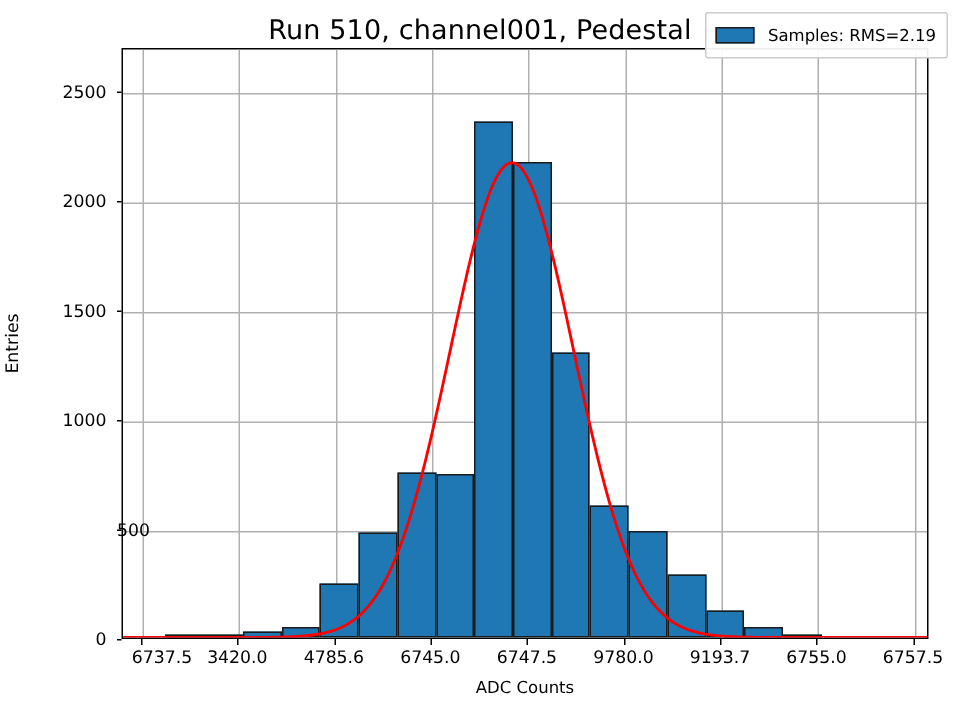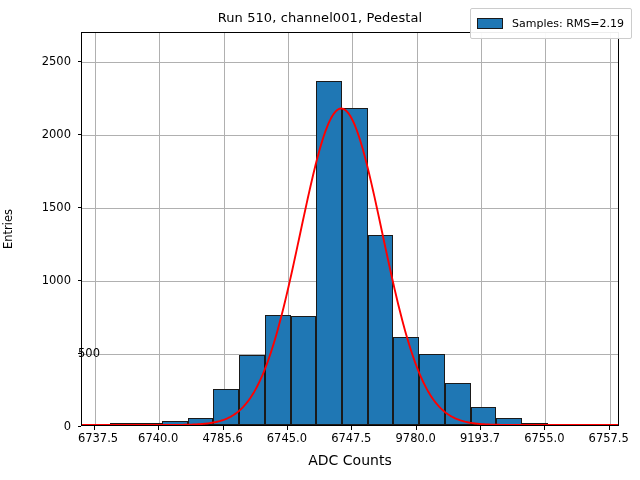--- a/index.html
+++ b/index.html
@@ -21,21 +21,21 @@
     height: 480px;
     background: #ffffff;
   }
   
   #chart-title {
     position: absolute;
     left: 0;
     top: 10px;
     width: 640px;
     text-align: center;
-    font-size: 13px;
+    font-size: 18px;
     color: #000000;
     letter-spacing: 0.1px;
   }
   
   #plot-area {
     position: absolute;
     left: 81px;
     top: 32px;
     width: 538px;
     height: 394px;
@@ -101,21 +101,21 @@
     transform: translateY(-50%);
     white-space: nowrap;
   }
   
   #xlabel {
     position: absolute;
     left: 81px;
     width: 538px;
     top: 452px;
     text-align: center;
-    font-size: 14px;
+    font-size: 11px;
     color: #000000;
   }
   #ylabel {
     position: absolute;
     left: 8px;
     top: 229px;
     font-size: 11.5px;
     color: #000000;
     transform: translate(-50%, -50%) rotate(-90deg);
     transform-origin: center center;
@@ -209,23 +209,23 @@
         <div class="bar" style="left: 414.44px; width: 25.74px; height: 7.3px;"></div>
         <div class="bar" style="left: 440.18px; width: 25.74px; height: 1.5px;"></div>
       </div>
     <svg id="fit-svg" viewBox="0 0 538 394" preserveAspectRatio="none">
       <path id="fit-path" fill="none" stroke="#ff0000" stroke-width="1.9" stroke-linejoin="round" stroke-linecap="round" d="M0.00,394.00L1.28,394.00L2.56,394.00L3.84,394.00L5.12,394.00L6.40,394.00L7.69,394.00L8.97,394.00L10.25,394.00L11.53,394.00L12.81,394.00L14.09,394.00L15.37,394.00L16.65,394.00L17.93,394.00L19.21,394.00L20.50,394.00L21.78,394.00L23.06,394.00L24.34,394.00L25.62,394.00L26.90,394.00L28.18,394.00L29.46,394.00L30.74,394.00L32.02,394.00L33.30,394.00L34.59,394.00L35.87,394.00L37.15,394.00L38.43,394.00L39.71,394.00L40.99,394.00L42.27,394.00L43.55,394.00L44.83,394.00L46.11,394.00L47.40,394.00L48.68,394.00L49.96,394.00L51.24,394.00L52.52,394.00L53.80,394.00L55.08,394.00L56.36,394.00L57.64,394.00L58.92,394.00L60.20,394.00L61.49,394.00L62.77,394.00L64.05,394.00L65.33,394.00L66.61,394.00L67.89,393.99L69.17,393.99L70.45,393.99L71.73,393.99L73.01,393.99L74.30,393.99L75.58,393.99L76.86,393.98L78.14,393.98L79.42,393.98L80.70,393.98L81.98,393.97L83.26,393.97L84.54,393.96L85.82,393.96L87.10,393.95L88.39,393.95L89.67,393.94L90.95,393.93L92.23,393.92L93.51,393.91L94.79,393.90L96.07,393.89L97.35,393.87L98.63,393.86L99.91,393.84L101.20,393.82L102.48,393.79L103.76,393.77L105.04,393.74L106.32,393.71L107.60,393.67L108.88,393.63L110.16,393.59L111.44,393.54L112.72,393.48L114.00,393.42L115.29,393.36L116.57,393.28L117.85,393.20L119.13,393.11L120.41,393.01L121.69,392.90L122.97,392.78L124.25,392.64L125.53,392.50L126.81,392.34L128.10,392.16L129.38,391.97L130.66,391.76L131.94,391.53L133.22,391.28L134.50,391.01L135.78,390.71L137.06,390.39L138.34,390.04L139.62,389.66L140.90,389.25L142.19,388.80L143.47,388.32L144.75,387.79L146.03,387.23L147.31,386.62L148.59,385.97L149.87,385.27L151.15,384.51L152.43,383.70L153.71,382.83L155.00,381.90L156.28,380.91L157.56,379.84L158.84,378.71L160.12,377.50L161.40,376.21L162.68,374.84L163.96,373.38L165.24,371.83L166.52,370.19L167.80,368.46L169.09,366.62L170.37,364.68L171.65,362.63L172.93,360.48L174.21,358.21L175.49,355.82L176.77,353.31L178.05,350.68L179.33,347.93L180.61,345.04L181.90,342.03L183.18,338.89L184.46,335.61L185.74,332.19L187.02,328.64L188.30,324.96L189.58,321.13L190.86,317.17L192.14,313.07L193.42,308.84L194.70,304.47L195.99,299.96L197.27,295.33L198.55,290.57L199.83,285.68L201.11,280.67L202.39,275.55L203.67,270.31L204.95,264.97L206.23,259.52L207.51,253.99L208.80,248.36L210.08,242.66L211.36,236.88L212.64,231.04L213.92,225.15L215.20,219.22L216.48,213.25L217.76,207.26L219.04,201.26L220.32,195.26L221.60,189.26L222.89,183.30L224.17,177.36L225.45,171.48L226.73,165.66L228.01,159.91L229.29,154.25L230.57,148.69L231.85,143.25L233.13,137.93L234.41,132.75L235.70,127.73L236.98,122.87L238.26,118.19L239.54,113.70L240.82,109.42L242.10,105.35L243.38,101.50L244.66,97.89L245.94,94.52L247.22,91.41L248.50,88.57L249.79,85.99L251.07,83.70L252.35,81.69L253.63,79.97L254.91,78.55L256.19,77.42L257.47,76.60L258.75,76.09L260.03,75.89L261.31,75.99L262.60,76.40L263.88,77.12L265.16,78.14L266.44,79.46L267.72,81.08L269.00,82.99L270.28,85.19L271.56,87.68L272.84,90.43L274.12,93.45L275.40,96.73L276.69,100.26L277.97,104.03L279.25,108.03L280.53,112.24L281.81,116.67L283.09,121.28L284.37,126.08L285.65,131.05L286.93,136.18L288.21,141.45L289.50,146.86L290.78,152.38L292.06,158.00L293.34,163.72L294.62,169.52L295.90,175.39L297.18,181.30L298.46,187.26L299.74,193.25L301.02,199.25L302.30,205.25L303.59,211.25L304.87,217.22L306.15,223.17L307.43,229.08L308.71,234.93L309.99,240.73L311.27,246.46L312.55,252.11L313.83,257.68L315.11,263.16L316.40,268.53L317.68,273.81L318.96,278.97L320.24,284.02L321.52,288.94L322.80,293.75L324.08,298.43L325.36,302.97L326.64,307.39L327.92,311.67L329.20,315.81L330.49,319.82L331.77,323.69L333.05,327.42L334.33,331.02L335.61,334.48L336.89,337.80L338.17,340.99L339.45,344.05L340.73,346.98L342.01,349.77L343.30,352.45L344.58,354.99L345.86,357.42L347.14,359.73L348.42,361.92L349.70,364.01L350.98,365.98L352.26,367.85L353.54,369.62L354.82,371.29L356.10,372.87L357.39,374.36L358.67,375.76L359.95,377.07L361.23,378.31L362.51,379.47L363.79,380.56L365.07,381.58L366.35,382.53L367.63,383.42L368.91,384.25L370.20,385.02L371.48,385.74L372.76,386.41L374.04,387.03L375.32,387.61L376.60,388.15L377.88,388.64L379.16,389.10L380.44,389.52L381.72,389.91L383.00,390.27L384.29,390.61L385.57,390.91L386.85,391.19L388.13,391.45L389.41,391.69L390.69,391.90L391.97,392.10L393.25,392.28L394.53,392.45L395.81,392.60L397.10,392.73L398.38,392.86L399.66,392.97L400.94,393.08L402.22,393.17L403.50,393.25L404.78,393.33L406.06,393.40L407.34,393.46L408.62,393.52L409.90,393.57L411.19,393.62L412.47,393.66L413.75,393.70L415.03,393.73L416.31,393.76L417.59,393.79L418.87,393.81L420.15,393.83L421.43,393.85L422.71,393.87L424.00,393.88L425.28,393.90L426.56,393.91L427.84,393.92L429.12,393.93L430.40,393.94L431.68,393.95L432.96,393.95L434.24,393.96L435.52,393.96L436.80,393.97L438.09,393.97L439.37,393.98L440.65,393.98L441.93,393.98L443.21,393.98L444.49,393.99L445.77,393.99L447.05,393.99L448.33,393.99L449.61,393.99L450.90,393.99L452.18,393.99L453.46,393.99L454.74,394.00L456.02,394.00L457.30,394.00L458.58,394.00L459.86,394.00L461.14,394.00L462.42,394.00L463.70,394.00L464.99,394.00L466.27,394.00L467.55,394.00L468.83,394.00L470.11,394.00L471.39,394.00L472.67,394.00L473.95,394.00L475.23,394.00L476.51,394.00L477.80,394.00L479.08,394.00L480.36,394.00L481.64,394.00L482.92,394.00L484.20,394.00L485.48,394.00L486.76,394.00L488.04,394.00L489.32,394.00L490.60,394.00L491.89,394.00L493.17,394.00L494.45,394.00L495.73,394.00L497.01,394.00L498.29,394.00L499.57,394.00L500.85,394.00L502.13,394.00L503.41,394.00L504.70,394.00L505.98,394.00L507.26,394.00L508.54,394.00L509.82,394.00L511.10,394.00L512.38,394.00L513.66,394.00L514.94,394.00L516.22,394.00L517.50,394.00L518.79,394.00L520.07,394.00L521.35,394.00L522.63,394.00L523.91,394.00L525.19,394.00L526.47,394.00L527.75,394.00L529.03,394.00L530.31,394.00L531.60,394.00L532.88,394.00L534.16,394.00L535.44,394.00L536.72,394.00L538.00,394.00"></path>
     </svg>
   </div>
 
   <div id="xticks-layer">
       <div class="xtick-mark" style="left: 93.87px;"></div>
-      <div class="xtick-label" style="left: 98px;">6737.5</div>
+      <div class="xtick-label" style="left: 108px;">6737.5</div>
       <div class="xtick-mark" style="left: 158.22px;"></div>
-      <div class="xtick-label" style="left: 158.22px;">6740.0</div>
+      <div class="xtick-label" style="left: 158.22px;">3420.0</div>
       <div class="xtick-mark" style="left: 222.58px;"></div>
       <div class="xtick-label" style="left: 222.58px;">4785.6</div>
       <div class="xtick-mark" style="left: 286.93px;"></div>
       <div class="xtick-label" style="left: 286.93px;">6745.0</div>
       <div class="xtick-mark" style="left: 351.29px;"></div>
       <div class="xtick-label" style="left: 351.29px;">6747.5</div>
       <div class="xtick-mark" style="left: 415.64px;"></div>
       <div class="xtick-label" style="left: 415.64px;">9780.0</div>
       <div class="xtick-mark" style="left: 480px;"></div>
       <div class="xtick-label" style="left: 480px;">9193.7</div>

